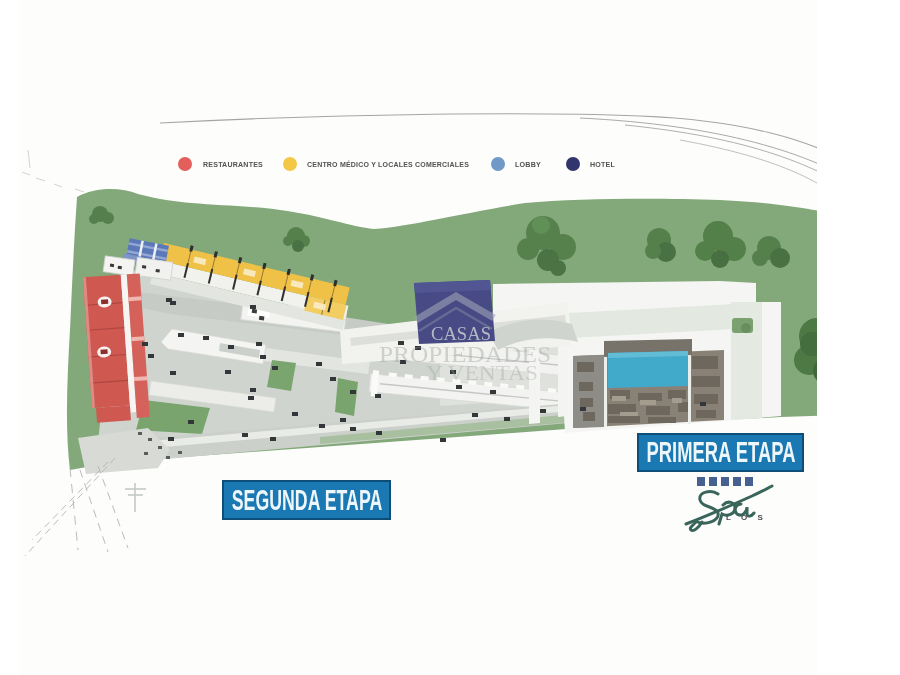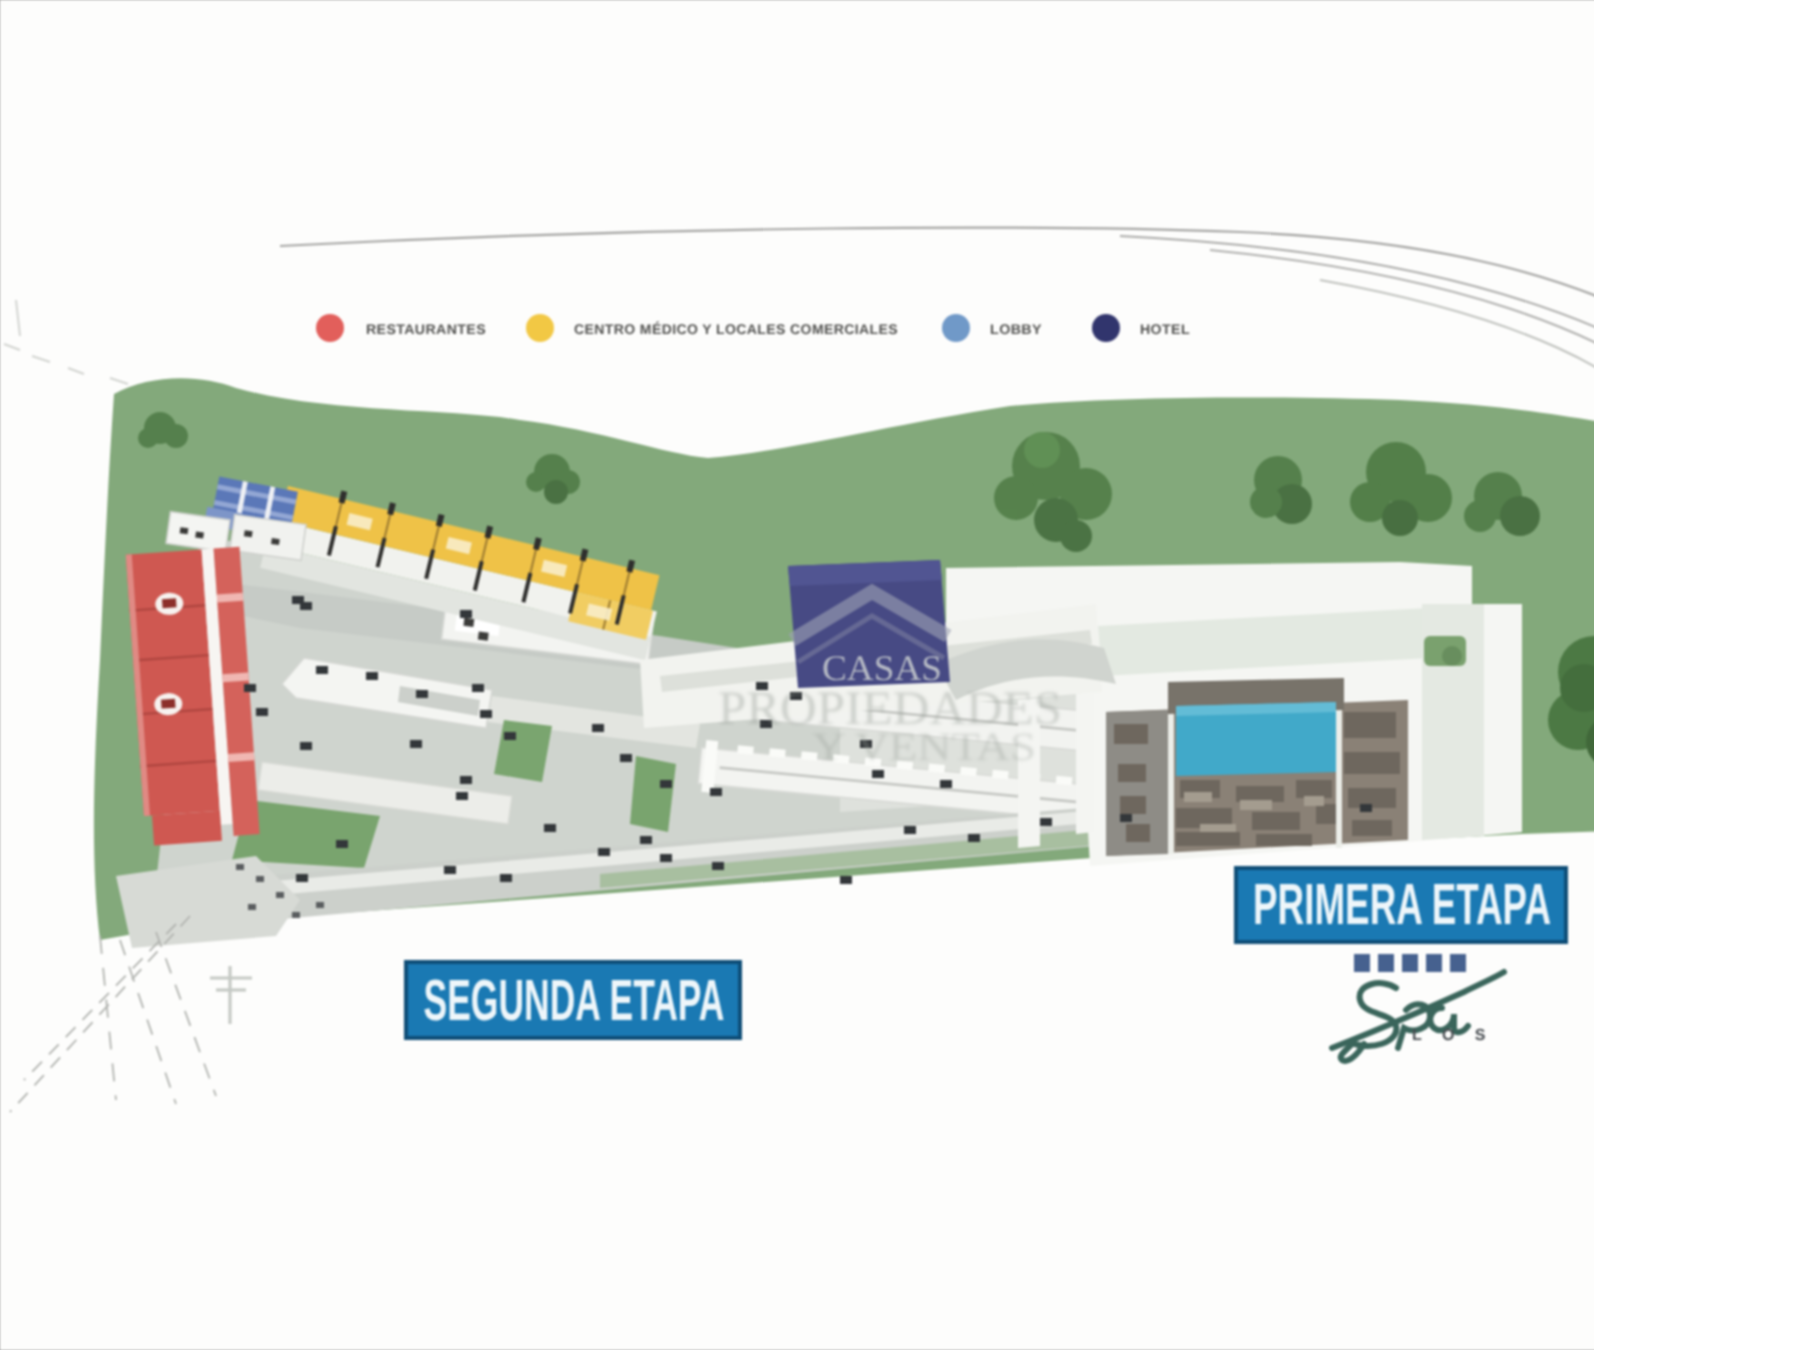--- a/index.html
+++ b/index.html
@@ -1,17 +1,17 @@
 <!DOCTYPE html>
 <html><head>
 <meta charset="utf-8">
 <style>
 html,body{margin:0;padding:0;background:#ffffff;}
-#page{position:relative;width:797px;height:675px;background:#a3a3a3;overflow:hidden;
-font-family:"Liberation Sans", sans-serif;}
+#page{position:relative;width:797px;height:675px;background:#f97316;overflow:hidden;
+font-family:"Liberation Sans", sans-serif;margin-left:20px;}
 </style>
 </head>
 <body>
 <div id="page">
 <svg style="filter:blur(0.4px)" width="900" height="675" viewBox="0 0 900 675" xmlns="http://www.w3.org/2000/svg">
 <defs>
         <filter id="wblur" x="-20%" y="-20%" width="140%" height="140%">
           <feGaussianBlur stdDeviation="0.7"></feGaussianBlur>
         </filter>
       </defs>

